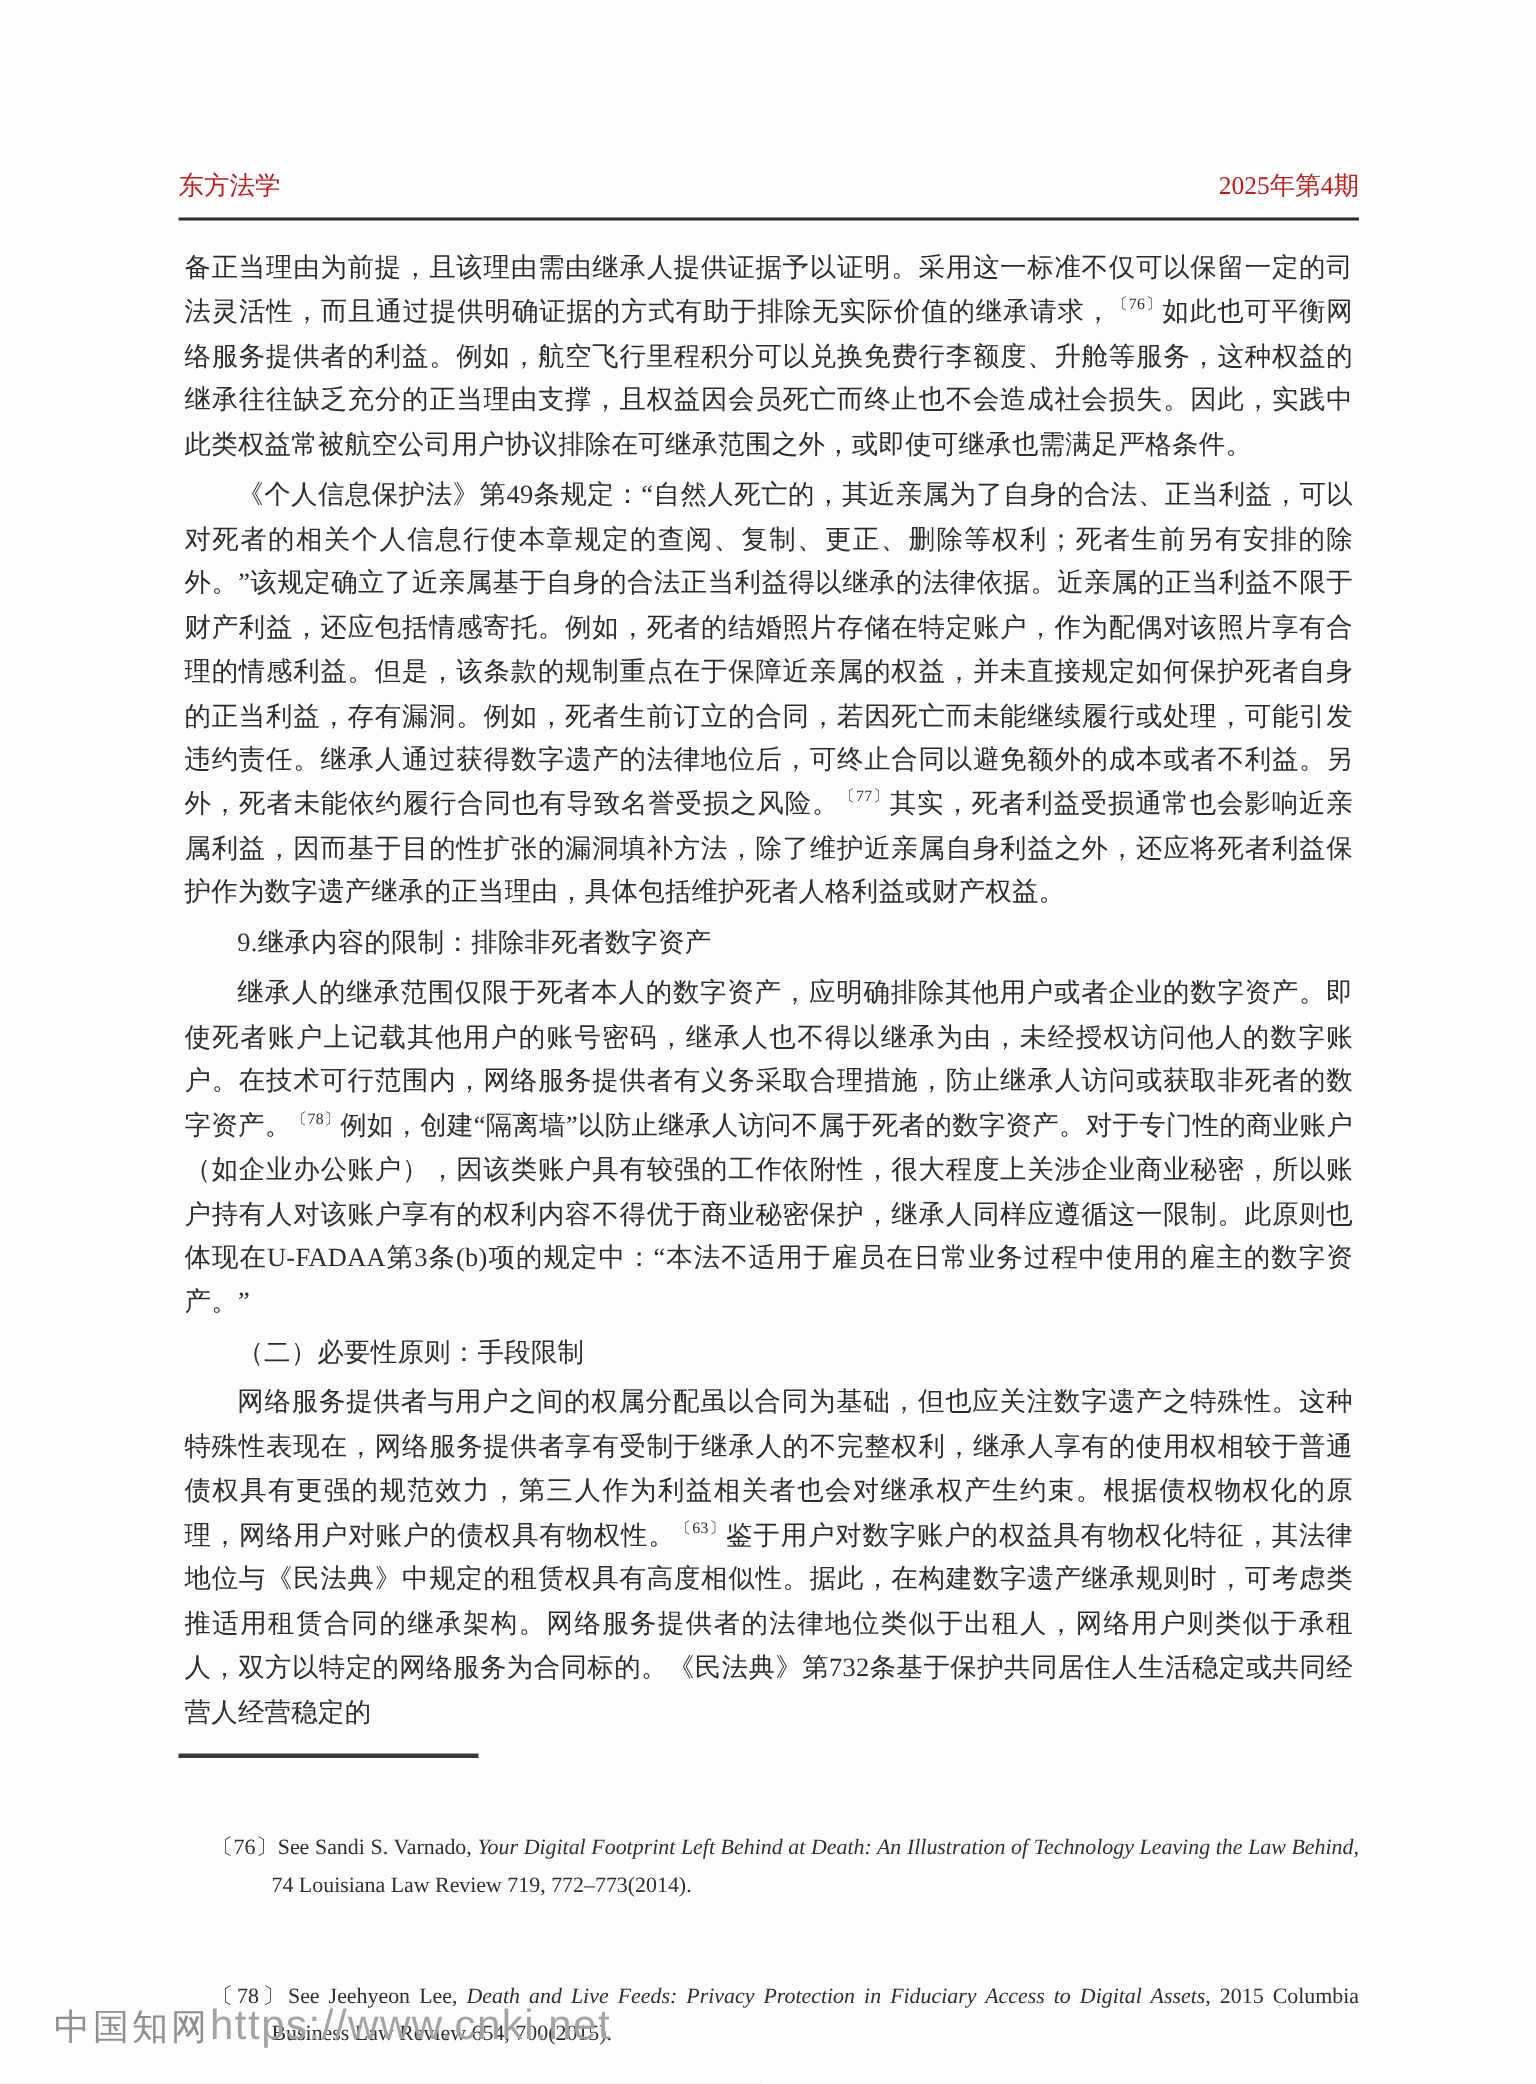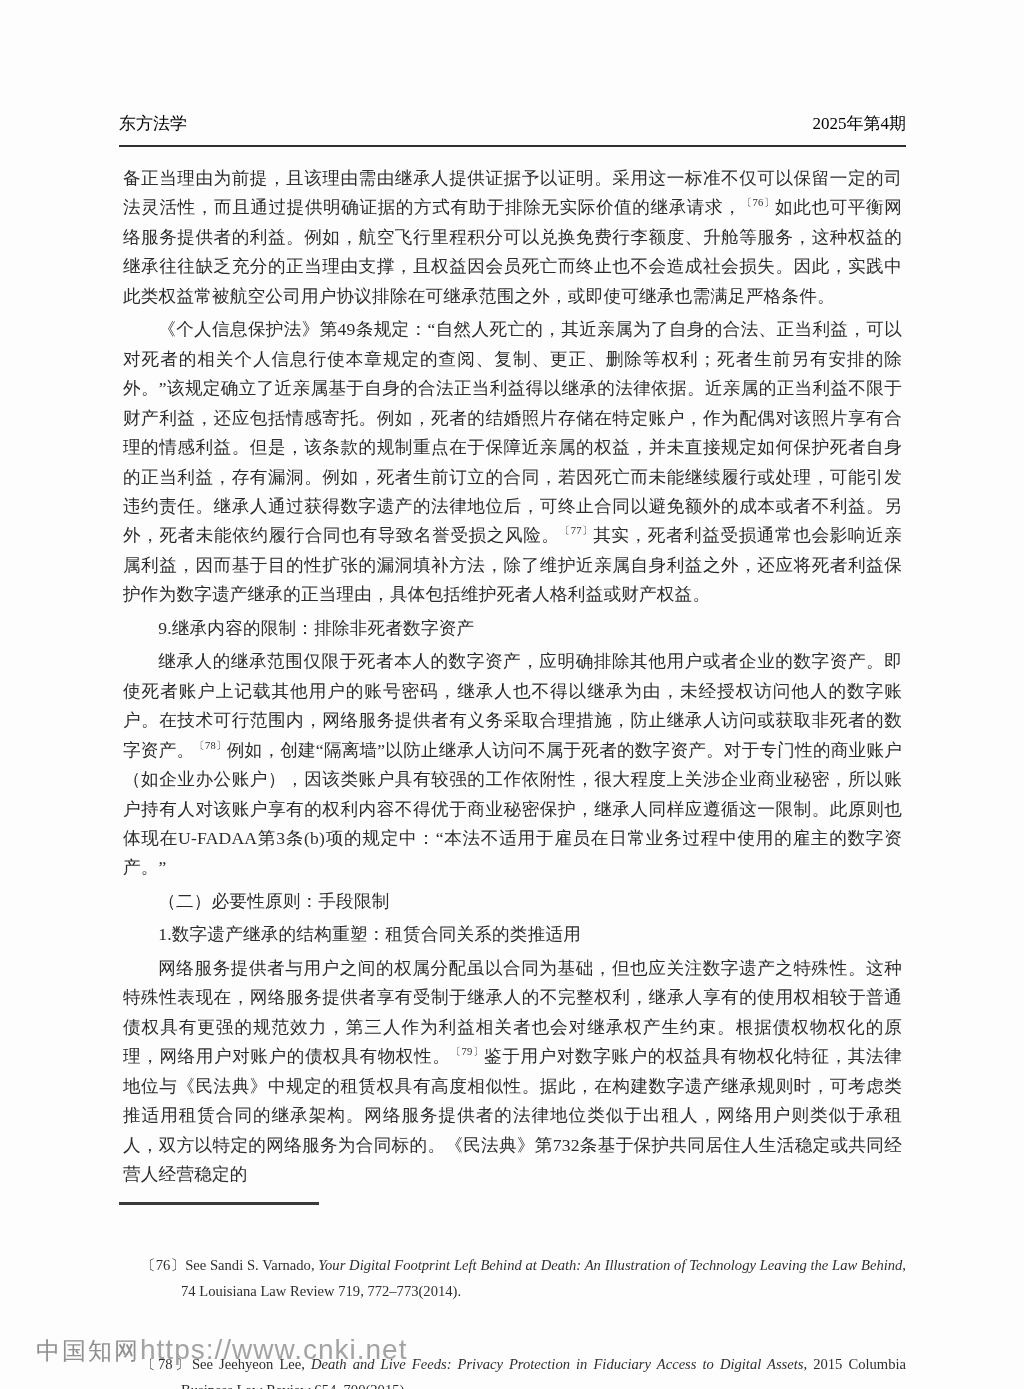--- a/index.html
+++ b/index.html
@@ -11,21 +11,21 @@
     font-family:"Liberation Serif","DejaVu Serif",serif;
     color:#2d2d2d;
     overflow:hidden;
     margin:0 auto;
   }
   .content {
     position:absolute; left:119px; top:112px; width:787px;
   }
   .header-row {
     display:flex; justify-content:space-between; align-items:flex-end;
-    font-size:17px; line-height:24px; color:#000000;
+    font-size:17px; line-height:24px; color:#b91c1c;
     padding-bottom:9px;
   }
   .header-rule { border-top:2.5px solid #2f2f2f; }
   .body-text {
     margin-top:17px;
     font-size:17.6px;
     line-height:29.45px;
     text-align:justify;
     text-justify:inter-ideograph;
     letter-spacing:0.2px;
@@ -67,22 +67,21 @@
       <span>2025年第4期</span>
     </div>
     <div class="header-rule"></div>
 
     <div class="body-text">
         <p class="">备正当理由为前提，且该理由需由继承人提供证据予以证明。采用这一标准不仅可以保留一定的司法灵活性，而且通过提供明确证据的方式有助于排除无实际价值的继承请求，<sup>〔76〕</sup>如此也可平衡网络服务提供者的利益。例如，航空飞行里程积分可以兑换免费行李额度、升舱等服务，这种权益的继承往往缺乏充分的正当理由支撑，且权益因会员死亡而终止也不会造成社会损失。因此，实践中此类权益常被航空公司用户协议排除在可继承范围之外，或即使可继承也需满足严格条件。</p>
         <p class="indent">《个人信息保护法》第49条规定：“自然人死亡的，其近亲属为了自身的合法、正当利益，可以对死者的相关个人信息行使本章规定的查阅、复制、更正、删除等权利；死者生前另有安排的除外。”该规定确立了近亲属基于自身的合法正当利益得以继承的法律依据。近亲属的正当利益不限于财产利益，还应包括情感寄托。例如，死者的结婚照片存储在特定账户，作为配偶对该照片享有合理的情感利益。但是，该条款的规制重点在于保障近亲属的权益，并未直接规定如何保护死者自身的正当利益，存有漏洞。例如，死者生前订立的合同，若因死亡而未能继续履行或处理，可能引发违约责任。继承人通过获得数字遗产的法律地位后，可终止合同以避免额外的成本或者不利益。另外，死者未能依约履行合同也有导致名誉受损之风险。<sup>〔77〕</sup>其实，死者利益受损通常也会影响近亲属利益，因而基于目的性扩张的漏洞填补方法，除了维护近亲属自身利益之外，还应将死者利益保护作为数字遗产继承的正当理由，具体包括维护死者人格利益或财产权益。</p>
         <p class="indent">9.继承内容的限制：排除非死者数字资产</p>
         <p class="indent">继承人的继承范围仅限于死者本人的数字资产，应明确排除其他用户或者企业的数字资产。即使死者账户上记载其他用户的账号密码，继承人也不得以继承为由，未经授权访问他人的数字账户。在技术可行范围内，网络服务提供者有义务采取合理措施，防止继承人访问或获取非死者的数字资产。<sup>〔78〕</sup>例如，创建“隔离墙”以防止继承人访问不属于死者的数字资产。对于专门性的商业账户（如企业办公账户），因该类账户具有较强的工作依附性，很大程度上关涉企业商业秘密，所以账户持有人对该账户享有的权利内容不得优于商业秘密保护，继承人同样应遵循这一限制。此原则也体现在U-FADAA第3条(b)项的规定中：“本法不适用于雇员在日常业务过程中使用的雇主的数字资产。”</p>
         <p class="indent">（二）必要性原则：手段限制</p>
-        <p class="indent">1.数字遗产继承的结构重塑：租赁合同关系的类推适用</p>
-        <p class="indent">网络服务提供者与用户之间的权属分配虽以合同为基础，但也应关注数字遗产之特殊性。这种特殊性表现在，网络服务提供者享有受制于继承人的不完整权利，继承人享有的使用权相较于普通债权具有更强的规范效力，第三人作为利益相关者也会对继承权产生约束。根据债权物权化的原理，网络用户对账户的债权具有物权性。<sup>〔79〕</sup>鉴于用户对数字账户的权益具有物权化特征，其法律地位与《民法典》中规定的租赁权具有高度相似性。据此，在构建数字遗产继承规则时，可考虑类推适用租赁合同的继承架构。网络服务提供者的法律地位类似于出租人，网络用户则类似于承租人，双方以特定的网络服务为合同标的。《民法典》第732条基于保护共同居住人生活稳定或共同经营人经营稳定的</p>
+        <p class="indent">网络服务提供者与用户之间的权属分配虽以合同为基础，但也应关注数字遗产之特殊性。这种特殊性表现在，网络服务提供者享有受制于继承人的不完整权利，继承人享有的使用权相较于普通债权具有更强的规范效力，第三人作为利益相关者也会对继承权产生约束。根据债权物权化的原理，网络用户对账户的债权具有物权性。<sup>〔63〕</sup>鉴于用户对数字账户的权益具有物权化特征，其法律地位与《民法典》中规定的租赁权具有高度相似性。据此，在构建数字遗产继承规则时，可考虑类推适用租赁合同的继承架构。网络服务提供者的法律地位类似于出租人，网络用户则类似于承租人，双方以特定的网络服务为合同标的。《民法典》第732条基于保护共同居住人生活稳定或共同经营人经营稳定的</p>
       </div>
 
     <div class="fn-sep"></div>
     <div class="footnotes">
         <div class="footnote"><span>〔76〕</span>See Sandi S. Varnado, <em>Your Digital Footprint Left Behind at Death: An Illustration of Technology Leaving the Law Behind</em>, 74 Louisiana Law Review 719, 772–773(2014).</div>
         <div class="footnote"><span>〔78〕</span>See Jeehyeon Lee, <em>Death and Live Feeds: Privacy Protection in Fiduciary Access to Digital Assets</em>, 2015 Columbia Business Law Review 654, 700(2015).</div>
       </div>
 
   </div>
 

